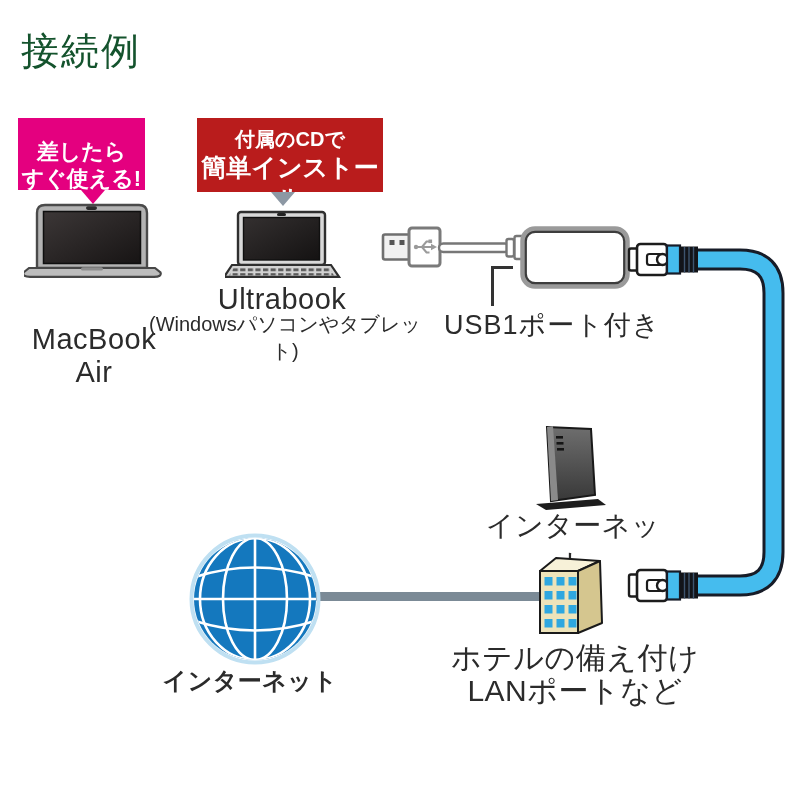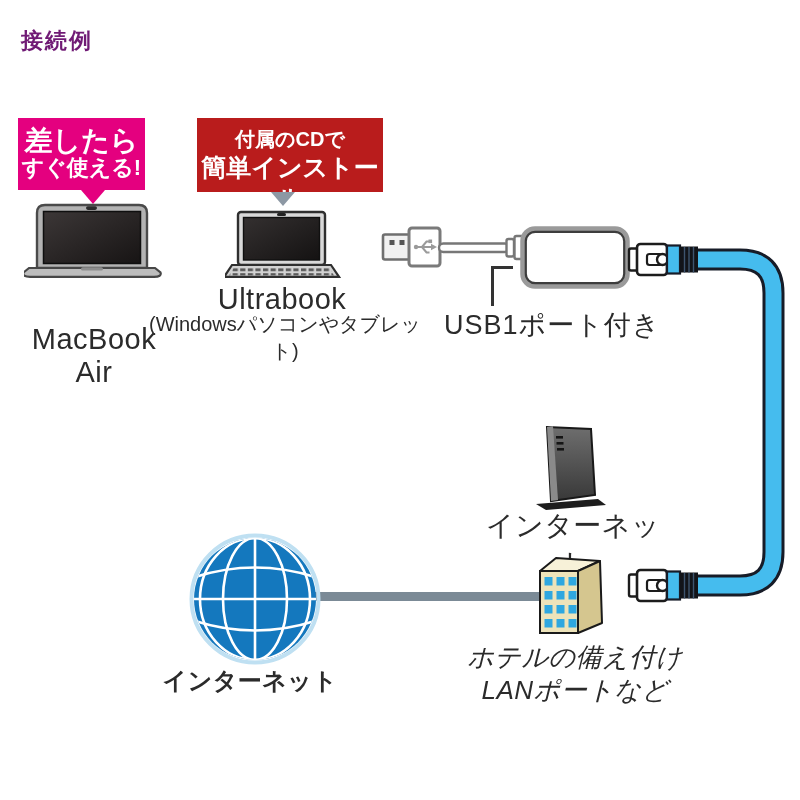--- a/index.html
+++ b/index.html
@@ -2,40 +2,40 @@
 <html><head>
 <meta charset="utf-8">
 <style>
   html,body{margin:0;padding:0;background:#fff;}
   #stage{
     position:relative;width:800px;height:800px;background:#fff;overflow:hidden;
     font-family:"Liberation Sans","DejaVu Sans",sans-serif;color:#2b2b2b;
   }
   .abs{position:absolute;}
   .lbl{position:absolute;text-align:center;color:#2b2b2b;letter-spacing:0.5px;}
-  #page-title{left:21px;top:26px;font-size:22px;font-weight:700;color:#701a75;letter-spacing:2px;}
+  #page-title{left:21px;top:26px;font-size:38px;font-weight:400;color:#14532d;letter-spacing:2px;}
   
   .callout{position:absolute;color:#fff;text-align:center;font-weight:bold;}
   .callout .tri{position:absolute;width:0;height:0;border-left:12px solid transparent;border-right:12px solid transparent;}
   #callout-pink{left:18px;top:118px;width:127px;height:72px;background:#E4007F;}
-  #callout-pink .l1{margin-top:9px;font-size:28px;line-height:27px;}
+  #callout-pink .l1{margin-top:20px;font-size:22px;line-height:27px;}
   #callout-pink .l2{font-size:22px;line-height:28px;}
   #callout-pink .tri{left:63px;top:72px;border-top:14px solid #E4007F;}
   #callout-gray{left:197px;top:118px;width:186px;height:74px;background:#b91c1c;}
   #callout-gray .l1{margin-top:8px;font-size:20px;line-height:26px;}
   #callout-gray .l2{font-size:25px;line-height:30px;}
   #callout-gray .tri{left:74px;top:74px;border-top:14px solid #8D98A4;}
   
   #label-macbook{left:24px;top:283px;width:140px;font-size:29px;margin-top:40px;}
   #label-ultrabook{left:212px;top:283px;width:140px;font-size:29px;}
   #label-ultrabook-sub{left:140px;top:311px;width:290px;font-size:20px;letter-spacing:0;}
   #label-usbport{left:444px;top:307px;width:220px;font-size:27px;text-align:left;letter-spacing:1px;}
   #label-router{left:473px;top:507px;width:200px;font-size:28px;}
   #label-internet{left:150px;top:665px;width:200px;font-size:24px;font-weight:bold;}
-  #label-hotel{left:450px;top:641px;width:250px;font-size:26px;line-height:33px;font-style:italic;}
+  #label-hotel{left:450px;top:641px;width:250px;font-size:30px;line-height:33px;}
   
   .cline{position:absolute;background:#333;}
   
   #link-line{left:314px;top:592px;width:228px;height:9px;background:#7B8A96;z-index:1;}
   .z2{z-index:2;} .z3{z-index:3;}
 </style>
 </head>
 <body>
 
 <div id="stage">

